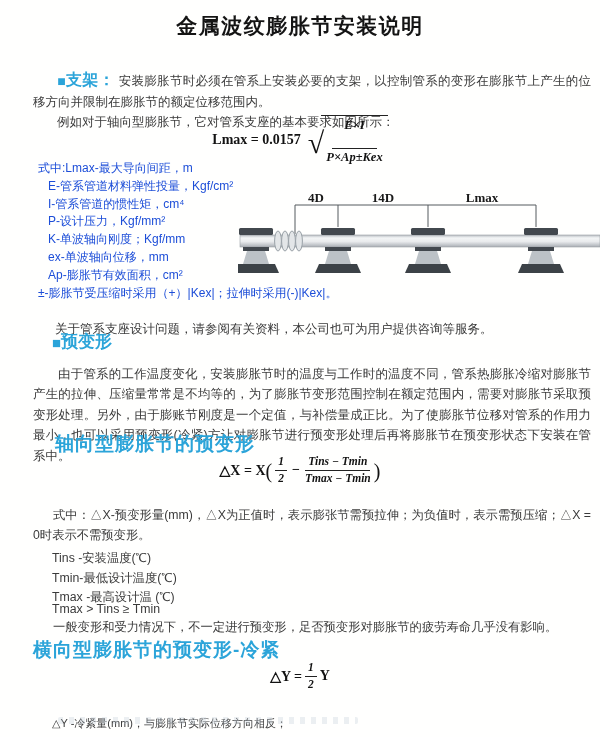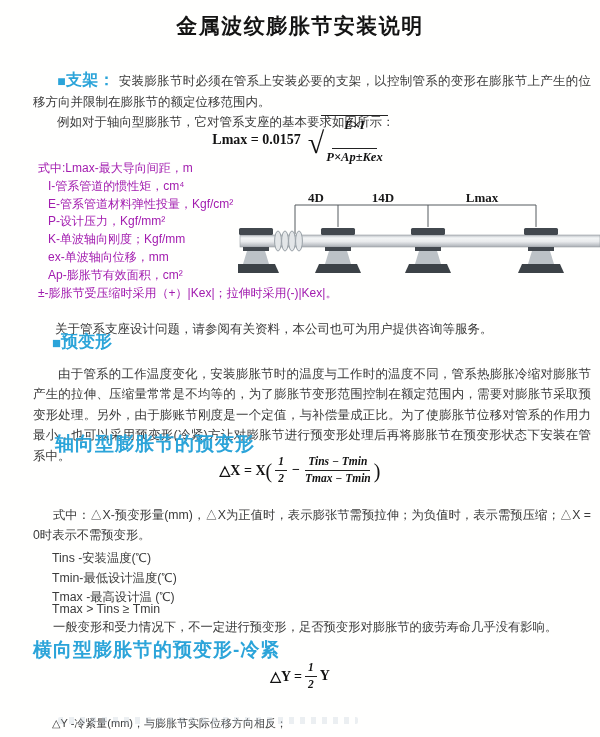--- a/index.html
+++ b/index.html
@@ -15,21 +15,21 @@
   .p1 .indent{display:inline-block;width:24px;}
   .p-example{top:99px;left:33px;right:9px;text-indent:24px;}
   .formula{left:0;right:0;display:flex;justify-content:center;align-items:center;
            font-family:"Liberation Serif",serif;color:#121212;}
   .f1{top:115px;font-weight:bold;font-size:14px;}
   .radical{font-size:30px;font-weight:400;line-height:0.9;margin:0 -3px 0 7px;transform:translateY(2px);}
   .rad-frac{display:inline-flex;flex-direction:column;align-items:center;border-top:1.6px solid #222;
             padding:2px 5px 0;font-style:italic;font-size:12.5px;line-height:1.2;}
   .rad-frac .fn{border-bottom:1.2px solid #222;padding:0 12px 15px;}
   .rad-frac .fd{padding-top:1px;}
-  .defs{top:160px;left:38px;font-size:12px;line-height:17.8px;color:#a21caf;}
+  .defs{top:160px;left:38px;font-size:12px;line-height:17.8px;color:#1d4ed8;}
   .defs div{white-space:nowrap;}
   .defs .item{padding-left:10px;}
   .p-closing{top:306px;left:33px;right:9px;text-indent:22px;}
   .sec2-head{top:330px;left:52px;font-size:17px;font-weight:bold;color:#2ba4d9;}
   .sec2-head .sec-marker{font-size:15px;}
   .p-body2{top:351px;left:33px;right:9px;text-indent:25px;line-height:20.5px;}
   .sub-head{font-size:19px;font-weight:bold;color:#2ba4d9;letter-spacing:1px;}
   .axial-head{top:431px;left:55px;}
   .f2{top:455px;font-size:14px;font-weight:bold;align-items:center;}
   .frac{display:inline-flex;flex-direction:column;align-items:center;font-size:11.5px;
@@ -70,22 +70,22 @@
     <span class="lhs">Lmax = 0.0157</span>
     <span class="radical">√</span>
     <span class="rad-frac">
       <span class="fn">E×I</span>
       <span class="fd">P×Ap±Kex</span>
     </span>
   </div>
 
   <div class="abs defs">
     <div>式中:Lmax-最大导向间距，m</div>
+    <div class="item">E-管系管道材料弹性投量，Kgf/cm²</div>
     <div class="item">I-管系管道的惯性矩，cm⁴</div>
-    <div class="item">E-管系管道材料弹性投量，Kgf/cm²</div>
     <div class="item">P-设计压力，Kgf/mm²</div>
     <div class="item">K-单波轴向刚度；Kgf/mm</div>
     <div class="item">ex-单波轴向位移，mm</div>
     <div class="item">Ap-膨胀节有效面积，cm²</div>
     <div>±-膨胀节受压缩时采用（+）|Kex|；拉伸时采用(-)|Kex|。</div>
   </div>
 
   <svg class="abs" style="left:238px;top:191px;" width="362" height="100" viewBox="0 0 362 100">
     <defs>
       <linearGradient id="pipeGrad" x1="0" y1="0" x2="0" y2="1">

